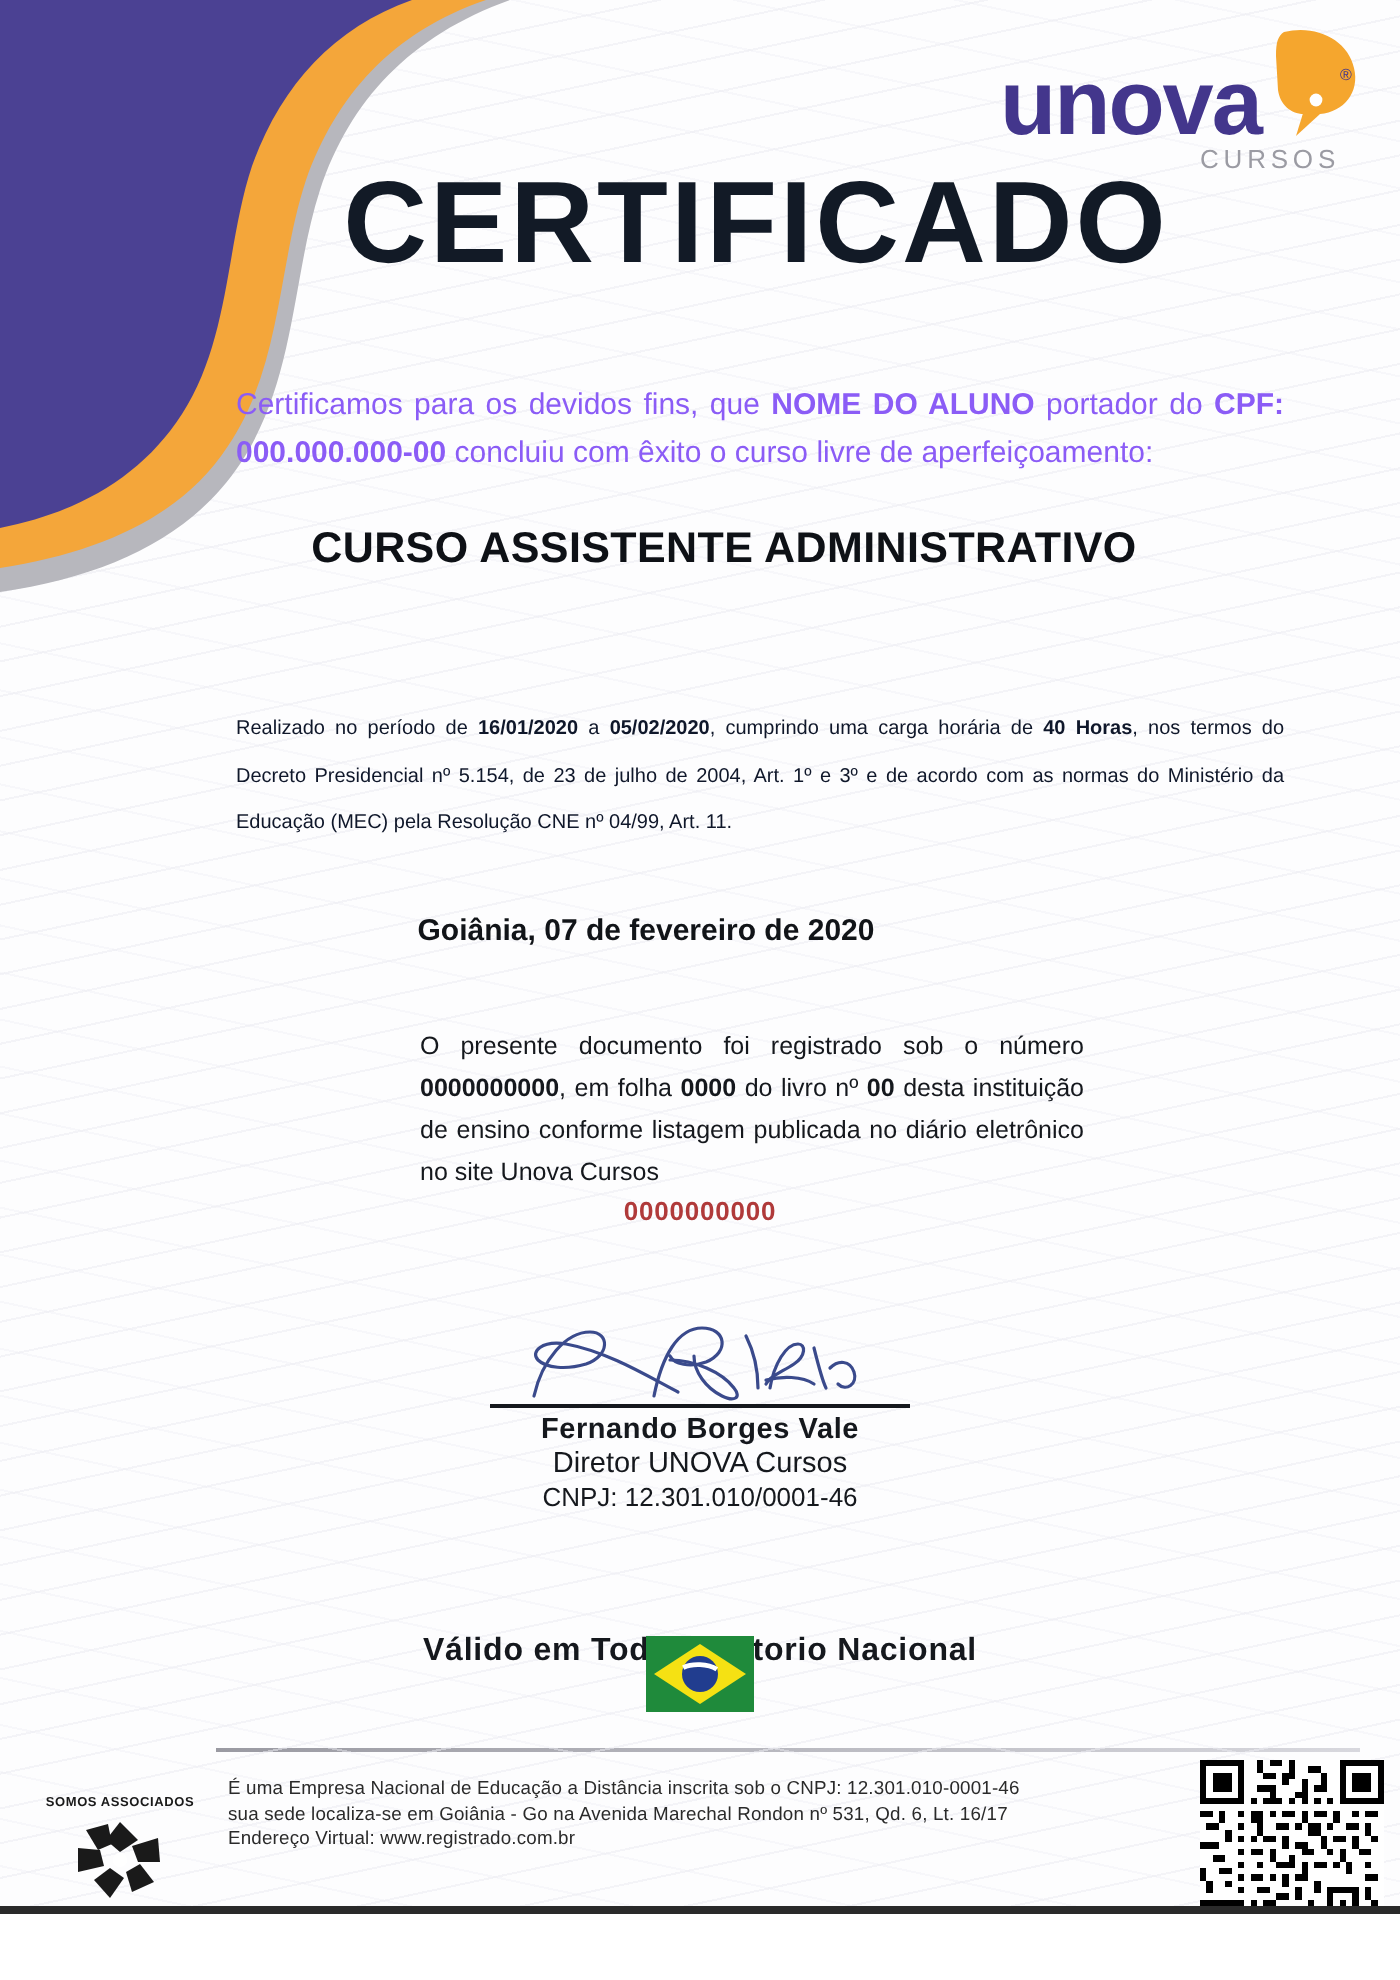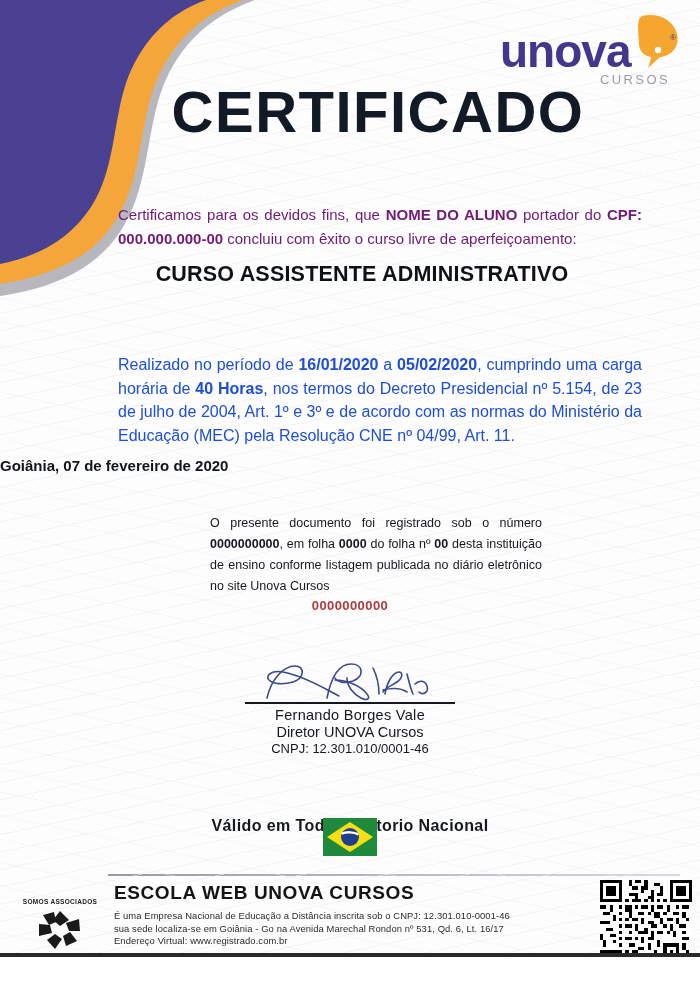--- a/index.html
+++ b/index.html
@@ -64,26 +64,26 @@
     box-sizing: border-box;
     font-size: 58px;
     font-weight: bold;
     letter-spacing: 1.5px;
     color: #121a26;
     font-family: "Liberation Sans", sans-serif;
   }
 
   .intro-para {
     position: absolute;
-    top: 188px;
+    top: 176px;
     left: 118px;
     width: 524px;
     font-size: 15px;
     line-height: 24px;
-    color: #701a75;
+    color: #8b5cf6;
     text-align: justify;
   }
   .intro-para b { font-weight: bold; }
 
   .course-name {
     position: absolute;
     top: 262px;
     left: 0;
     width: 700px;
     padding-left: 24px;
@@ -93,35 +93,35 @@
     font-weight: bold;
     color: #0e1116;
     letter-spacing: 0.2px;
   }
 
   .period-para {
     position: absolute;
     top: 329px;
     left: 118px;
     width: 524px;
-    font-size: 16px;
+    font-size: 10px;
     line-height: 23.5px;
-    color: #1d4ed8;
+    color: #0f172a;
     text-align: justify;
     margin-top: 24px;
   }
 
   .city-date {
     position: absolute;
     top: 457px;
     left: 0;
     width: 700px;
     padding-right: 54px;
     box-sizing: border-box;
-    text-align: left;
+    text-align: center;
     font-size: 15px;
     font-weight: bold;
     color: #111418;
   }
 
   .registry-para {
     position: absolute;
     top: 500px;
     left: 210px;
     width: 332px;
@@ -157,21 +157,21 @@
     margin: 0 auto;
   }
   .signature-rule {
     width: 210px;
     height: 2px;
     background: #15181d;
     margin: 0 auto;
   }
   .signer-name {
     font-size: 14.5px;
-    font-weight: normal;
+    font-weight: bold;
     color: #15181d;
     letter-spacing: 0.3px;
     margin-top: 3px;
   }
   .signer-role {
     font-size: 14.5px;
     color: #15181d;
     margin-top: 1px;
   }
   .signer-cnpj {
@@ -321,21 +321,21 @@
 
     <div class="course-name">CURSO ASSISTENTE ADMINISTRATIVO</div>
 
     <p class="period-para">
       <span>Realizado no período de </span><b>16/01/2020</b><span> a </span><b>05/02/2020</b><span>, cumprindo uma carga horária de </span><b>40 Horas</b><span>, nos termos do Decreto Presidencial nº 5.154, de 23 de julho de 2004, Art. 1º e 3º e de acordo com as normas do Ministério da Educação (MEC) pela Resolução CNE nº 04/99, Art. 11.</span>
     </p>
 
     <div class="city-date">Goiânia, 07 de fevereiro de 2020</div>
 
     <p class="registry-para">
-      <span>O presente documento foi registrado sob o número </span><b>0000000000</b><span>, em folha </span><b>0000</b><span> do folha nº </span><b>00</b><span> desta instituição de ensino conforme listagem publicada no diário eletrônico no site Unova Cursos</span>
+      <span>O presente documento foi registrado sob o número </span><b>0000000000</b><span>, em folha </span><b>0000</b><span> do livro nº </span><b>00</b><span> desta instituição de ensino conforme listagem publicada no diário eletrônico no site Unova Cursos</span>
     </p>
 
     <div class="registry-number">0000000000</div>
 
     <div class="signature-block">
       <div class="signature-mark">
         <svg width="230" height="42" viewBox="0 0 230 42" xmlns="http://www.w3.org/2000/svg">
           <g fill="none" stroke="#3a4a8c" stroke-width="1.6" stroke-linecap="round">
             <path d="M32,38 C36,20 48,6 60,6 C70,6 70,18 58,22 C48,25 38,24 34,20 C30,16 36,10 48,12 C70,16 92,30 104,36"></path>
             <path d="M92,38 C96,18 104,4 116,4 C128,4 130,16 118,21 C110,24 102,22 100,18"></path>
@@ -385,21 +385,20 @@
         <circle cx="31" cy="24" r="3.6" fill="#ffffff"></circle>
       </svg>
       <div class="abed-word">ABED</div>
       <div class="abed-sub">
         <div>ASSOCIAÇÃO BRASILEIRA</div>
         <div>DE EDUCAÇÃO A DISTÂNCIA</div>
       </div>
     </div>
 
     <div class="footer-main">
-      <div class="footer-title">ESCOLA WEB UNOVA CURSOS</div>
       <div class="footer-lines">
         <div>É uma Empresa Nacional de Educação a Distância inscrita sob o CNPJ: 12.301.010-0001-46</div>
         <div>sua sede localiza-se em Goiânia - Go na Avenida Marechal Rondon nº 531, Qd. 6, Lt. 16/17</div>
         <div>Endereço Virtual: www.registrado.com.br</div>
       </div>
     </div>
 
     <div class="qr-wrap">
       <svg width="92" height="92" viewBox="0 0 29 29" xmlns="http://www.w3.org/2000/svg" shape-rendering="crispEdges">
         <rect width="29" height="29" fill="#ffffff"></rect>

